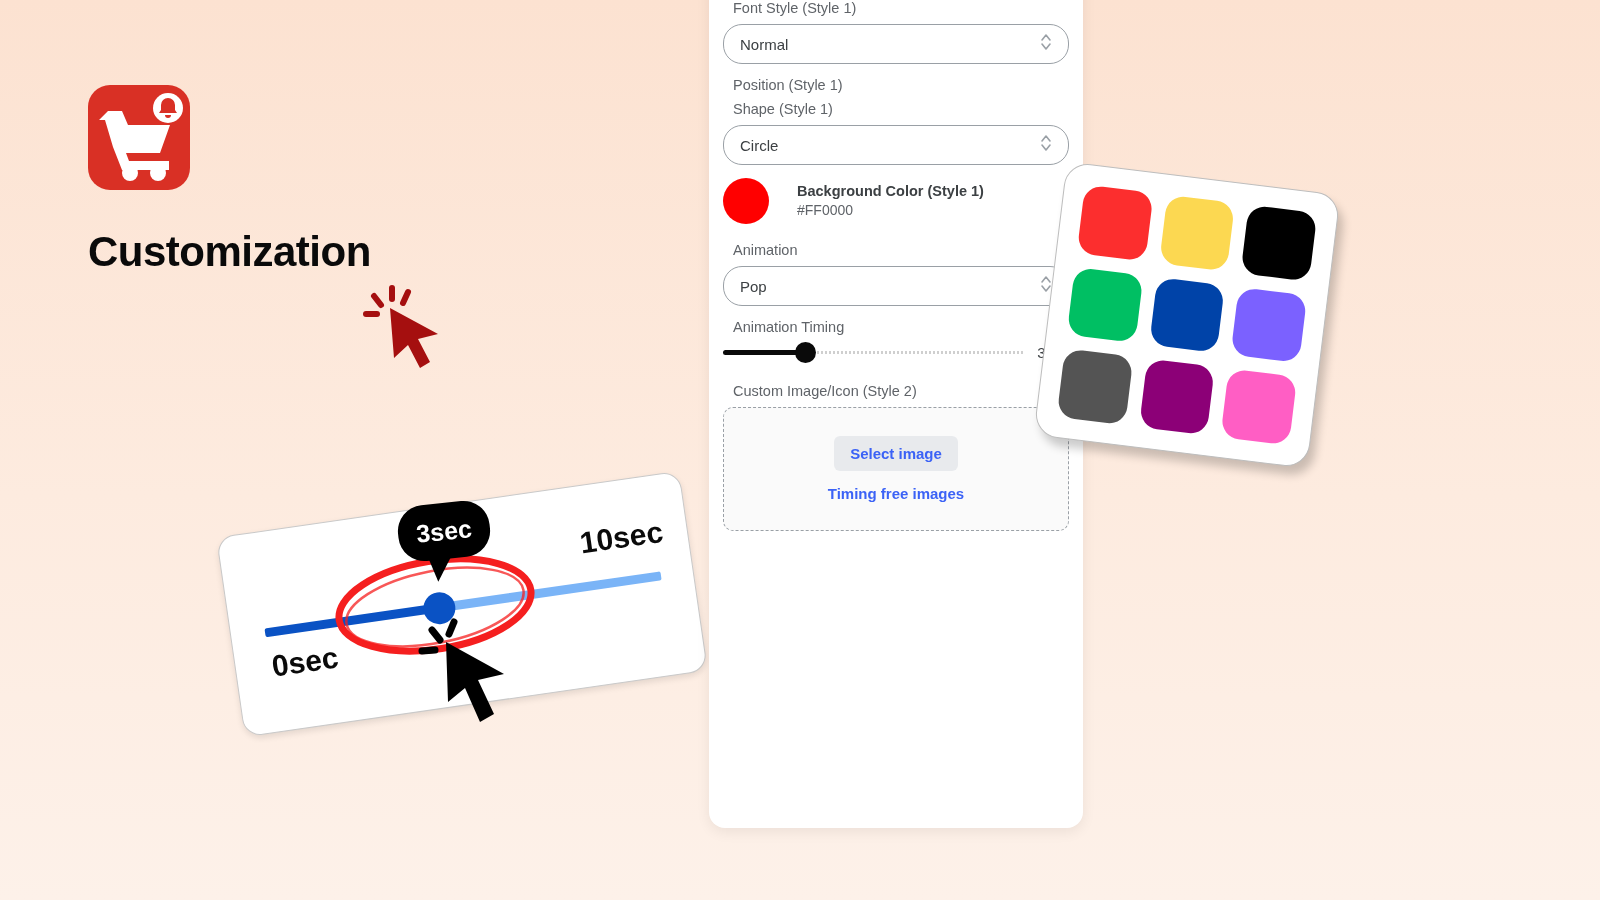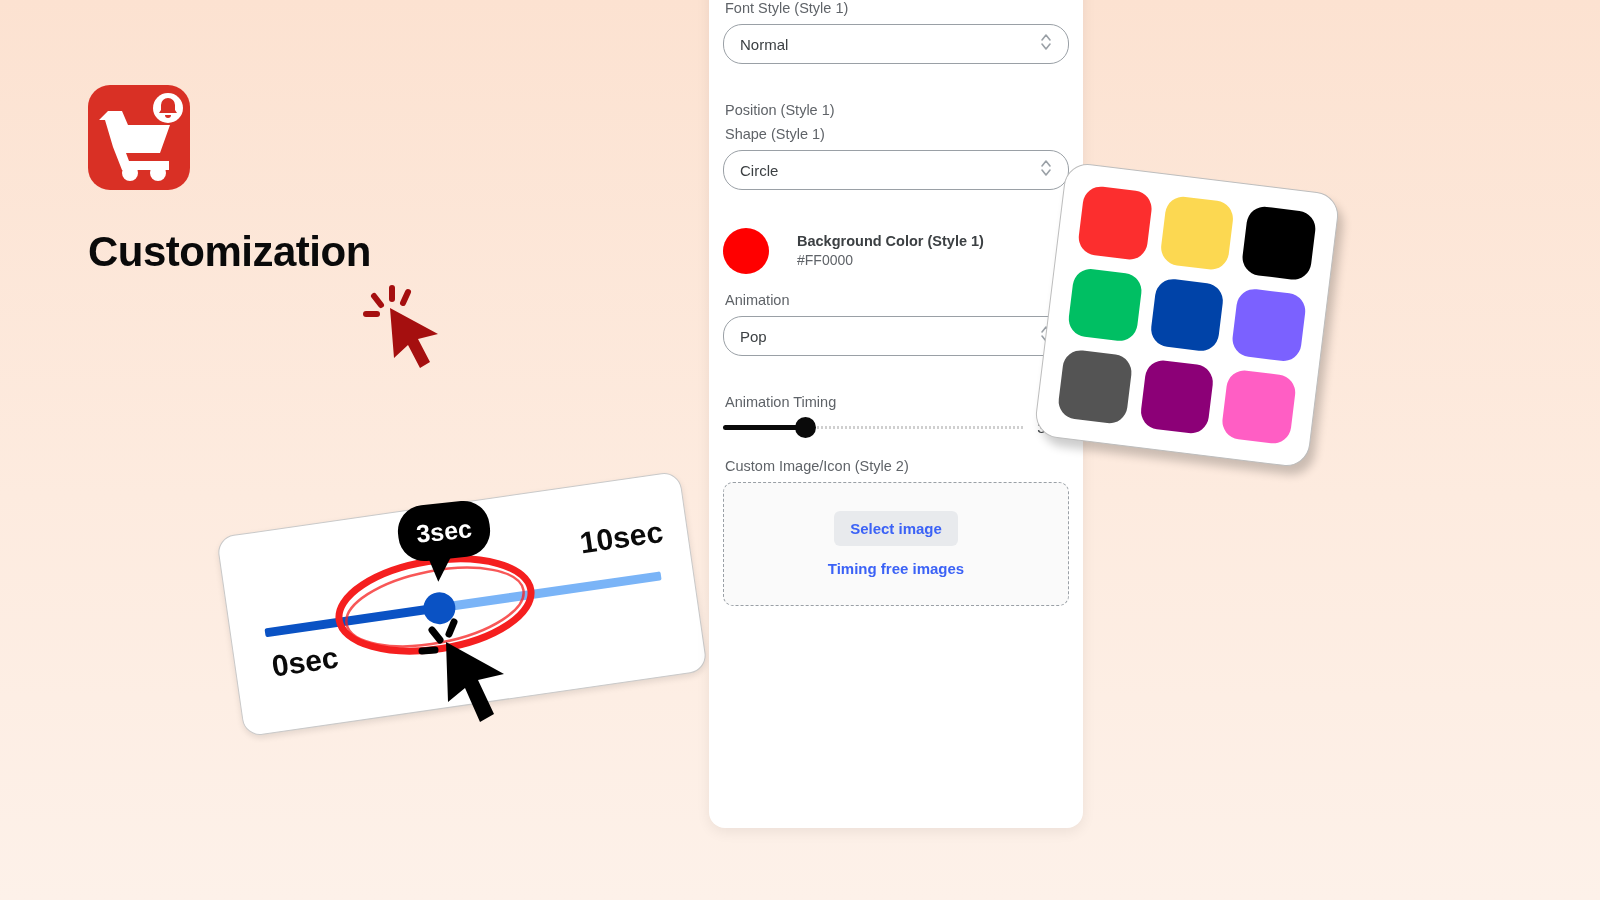--- a/index.html
+++ b/index.html
@@ -171,32 +171,32 @@
   }
   .panel-inner {
     position: absolute;
     left: 14px;
     right: 14px;
     top: 18px;
   }
   .field-label {
     font-size: 14.5px;
     color: #5f6368;
-    margin: 0 0 8px 2px;
+    margin: 0 0 8px 10px;
   }
   .select {
     position: relative;
     height: 38px;
     border: 1px solid #9aa0a6;
     border-radius: 19px;
     display: flex;
     align-items: center;
     padding: 0 16px;
     background: #fff;
-    margin-bottom: 38px;
+    margin-bottom: 13px;
   }
   .select-value {
     font-size: 15px;
     color: #3c4043;
   }
   .chev {
     position: absolute;
     right: 16px;
     top: 50%;
     transform: translateY(-50%);

